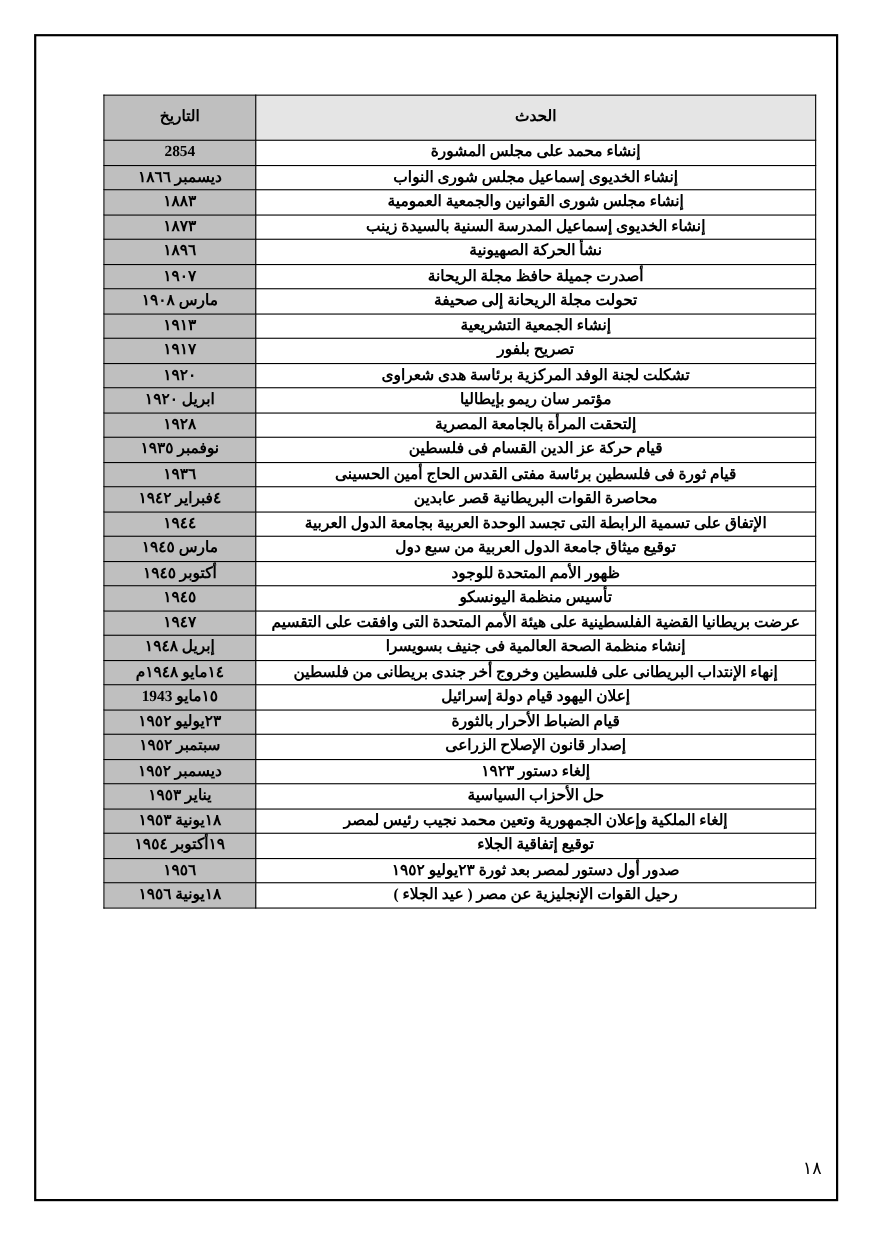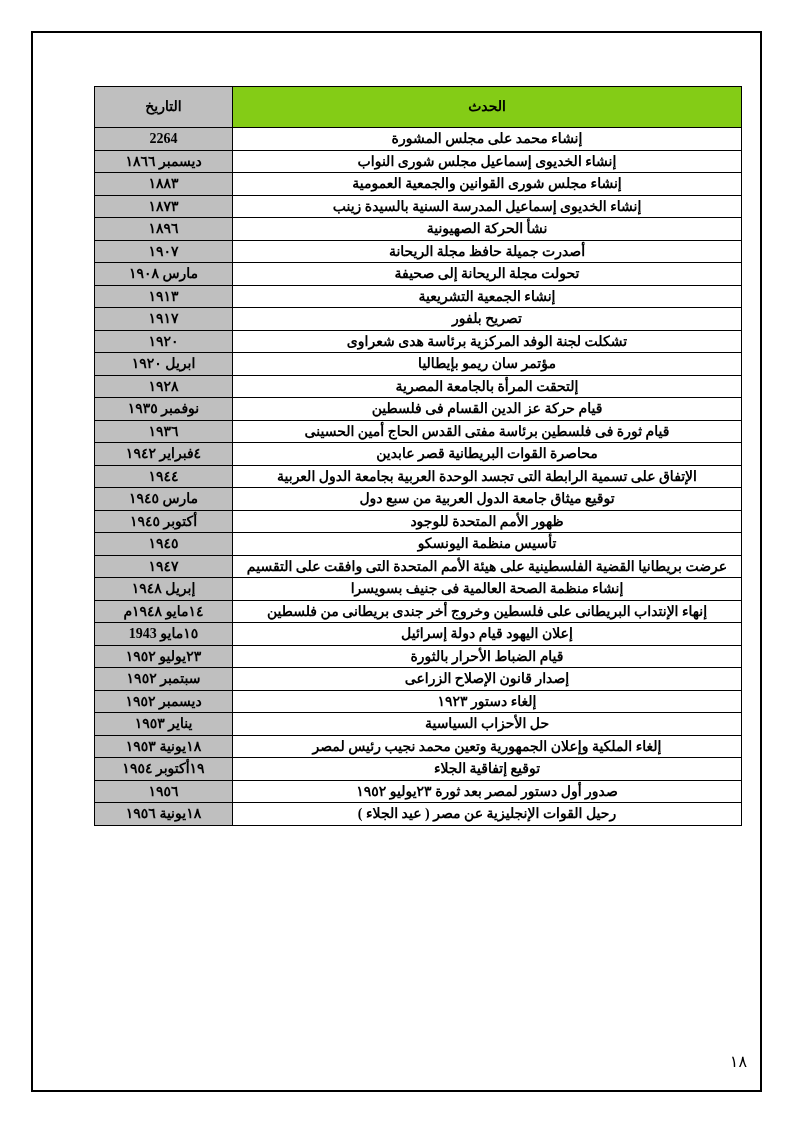--- a/index.html
+++ b/index.html
@@ -46,21 +46,21 @@
   }
   .hdr {
     background: #bfbfbf;
     font-weight: bold;
     text-align: center;
     font-size: 16px;
     height: 36px;
     letter-spacing: 1px;
   }
   .hdr-event {
-    background: #84cc16;
+    background: #e5e5e5;
     margin-left: 23px;
   }
   td.date {
     background: #bfbfbf;
     text-align: center;
     font-weight: bold;
     font-size: 14px;
     white-space: nowrap;
   }
   td.event {
@@ -91,21 +91,21 @@
   <table class="history">
     <thead>
       <tr>
         <th class="hdr hdr-event">الحدث</th>
         <th class="hdr col-date">التاريخ</th>
       </tr>
     </thead>
     <tbody>
       <tr>
         <td class="event">إنشاء محمد على مجلس المشورة</td>
-        <td class="date col-date">2264</td>
+        <td class="date col-date">2854</td>
       </tr>
       <tr>
         <td class="event">إنشاء الخديوى إسماعيل مجلس شورى النواب</td>
         <td class="date col-date">ديسمبر ١٨٦٦</td>
       </tr>
       <tr>
         <td class="event">إنشاء مجلس شورى القوانين والجمعية العمومية</td>
         <td class="date col-date">١٨٨٣</td>
       </tr>
       <tr>

